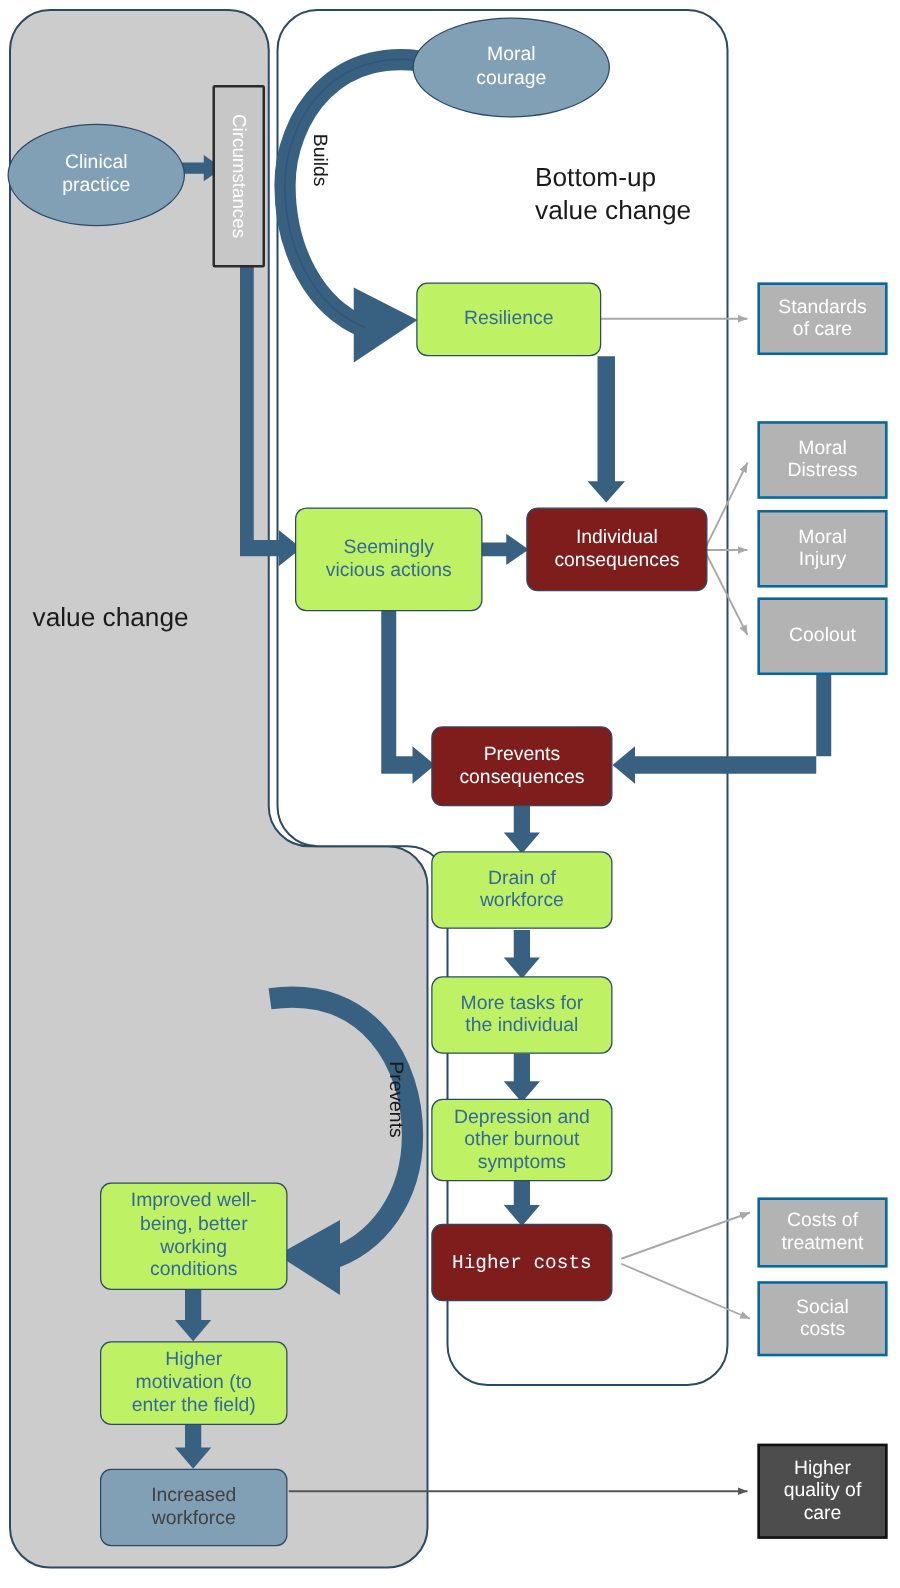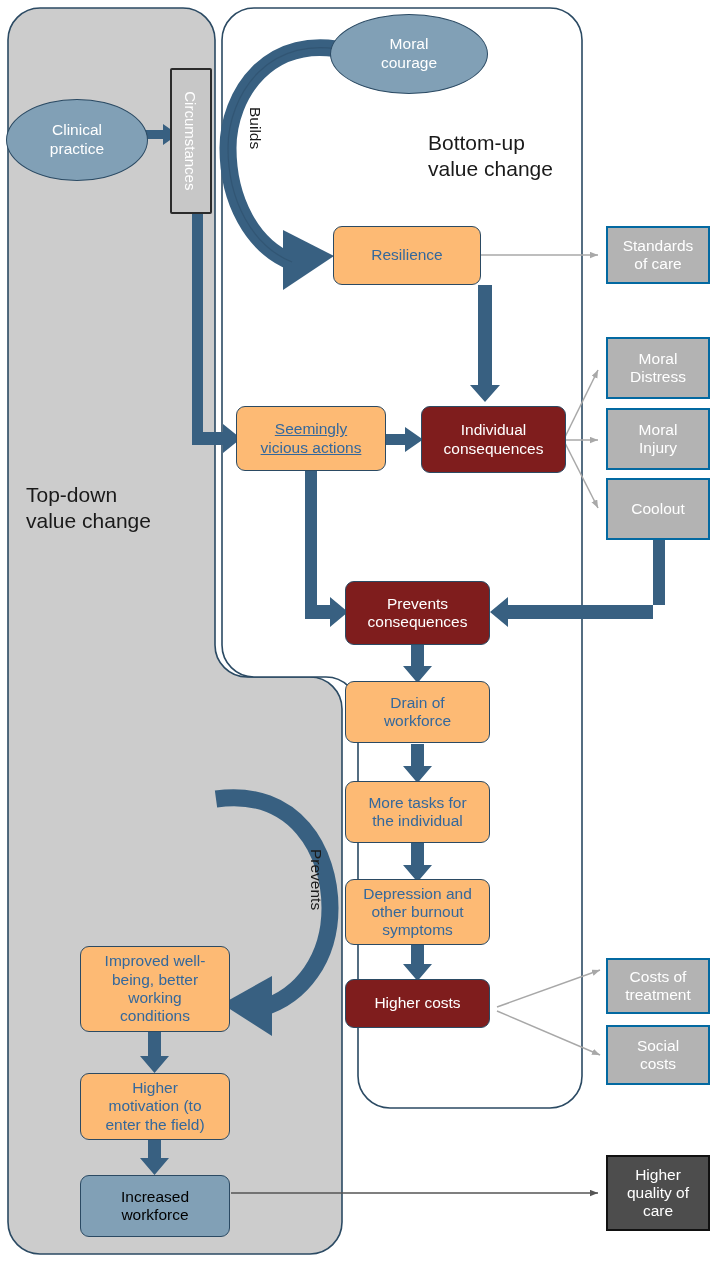--- a/index.html
+++ b/index.html
@@ -8,28 +8,28 @@
   #svg-layer{position:absolute;left:0;top:0;width:720px;height:1270px;}
 
   .node{position:absolute;box-sizing:border-box;display:flex;align-items:center;
         justify-content:center;text-align:center;line-height:1.18;z-index:5;}
 
   
   .panel-label{position:absolute;z-index:4;color:#1a1a1a;font-size:21px;line-height:1.25;
                text-align:left;font-family:"Liberation Sans",sans-serif;}
 
   
-  .box-white{background:#fdba74;border:1.6px solid #2b4a63;border-radius:9px;
+  .box-white{background:#bef264;border:1.6px solid #2b4a63;border-radius:9px;
              color:#34689c;font-size:15.5px;}
   
   .box-blue{background:#7f1d1d;border:1.6px solid #2b4a63;border-radius:9px;
             color:#ffffff;font-size:15.5px;}
   
   .box-blue-dark{background:#81a0b6;border:1.6px solid #2b4a63;border-radius:9px;
-            color:#000000;font-size:15.5px;}
+            color:#404040;font-size:15.5px;}
   
   .box-grey{background:#b3b3b3;border:2px solid #0369a1;border-radius:0;
             color:#ffffff;font-size:15.5px;}
   .box-grey-dark{background:#4d4d4d;border:2px solid #111111;border-radius:0;
             color:#ffffff;font-size:15.5px;}
   
   .box-vtab{background:#c7c7c7;border:2px solid #2b2b2b;border-radius:2px;color:#ffffff;
             font-size:15px;}
   .box-vtab span{display:block;transform:rotate(90deg);white-space:nowrap;}
 
@@ -117,21 +117,20 @@
       <line x1="565" y1="437" x2="598" y2="370" marker-end="url(#thin-arrow)"></line>
       <line x1="565" y1="440" x2="598" y2="440" marker-end="url(#thin-arrow)"></line>
       <line x1="565" y1="443" x2="598" y2="508" marker-end="url(#thin-arrow)"></line>
       <line x1="497" y1="1007" x2="600" y2="970" marker-end="url(#thin-arrow)"></line>
       <line x1="497" y1="1011" x2="600" y2="1055" marker-end="url(#thin-arrow)"></line>
       <line x1="231" y1="1193" x2="598" y2="1193" stroke="#555555" marker-end="url(#thin-arrow-dark)"></line>
     </g>
   </svg>
 
   <div class="panel-label" style="left:26px;top:482px;width:180px;">
-    <div>Top-down</div>
     <div>value change</div>
   </div>
 
   <div class="panel-label" style="left:428px;top:130px;width:180px;">
     <div>Bottom-up</div>
     <div>value change</div>
   </div>
 
   <div class="ellipse" style="left:6px;top:99px;width:140px;height:80px;">
     <div>
@@ -156,21 +155,21 @@
     <span>Builds</span>
   </div>
   <div class="curve-label" style="left:276px;top:880px;width:80px;">
     <span>Prevents</span>
   </div>
 
   <div class="node box-white" style="left:333px;top:226px;width:148px;height:59px;">
     <div>Resilience</div>
   </div>
 
-  <div class="node box-white" style="left:236px;top:406px;width:150px;height:65px;text-decoration:underline;">
+  <div class="node box-white" style="left:236px;top:406px;width:150px;height:83px;">
     <div>
       <div>Seemingly</div>
       <div>vicious actions</div>
     </div>
   </div>
 
   <div class="node box-blue" style="left:421px;top:406px;width:145px;height:67px;">
     <div>
       <div>Individual</div>
       <div>consequences</div>
@@ -199,21 +198,21 @@
   </div>
 
   <div class="node box-white" style="left:345px;top:879px;width:145px;height:66px;">
     <div>
       <div>Depression and</div>
       <div>other burnout</div>
       <div>symptoms</div>
     </div>
   </div>
 
-  <div class="node box-blue" style="left:345px;top:979px;width:145px;height:49px;">
+  <div class="node box-blue" style="left:345px;top:979px;width:145px;height:62px;font-family:Liberation Mono, monospace;">
     <div>Higher costs</div>
   </div>
 
   <div class="node box-white" style="left:80px;top:946px;width:150px;height:86px;">
     <div>
       <div>Improved well-</div>
       <div>being, better</div>
       <div>working</div>
       <div>conditions</div>
     </div>

